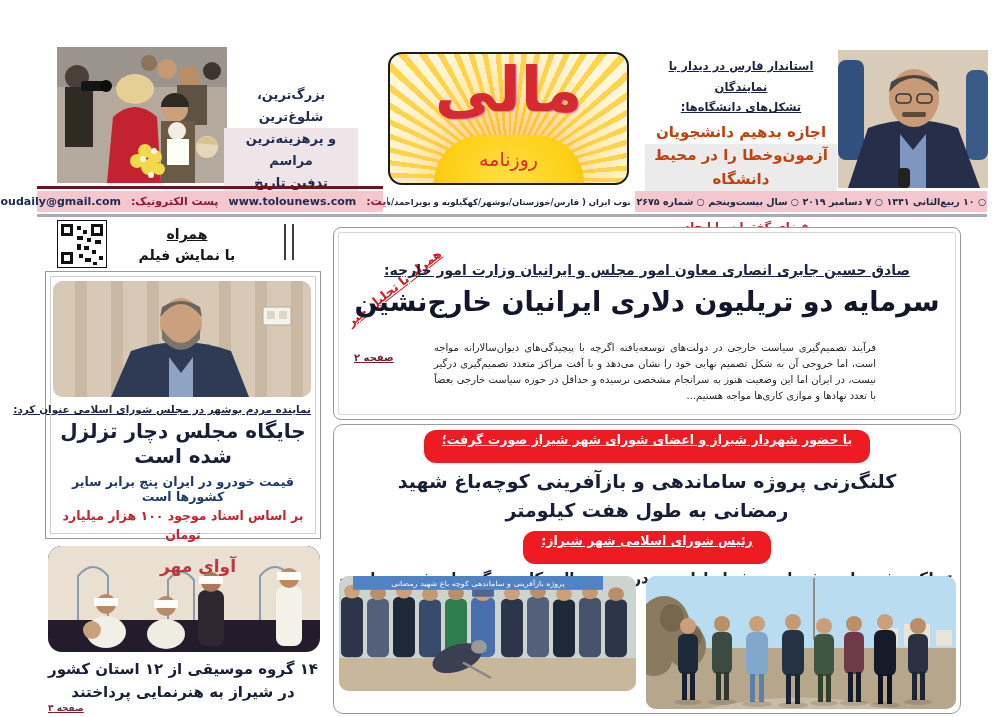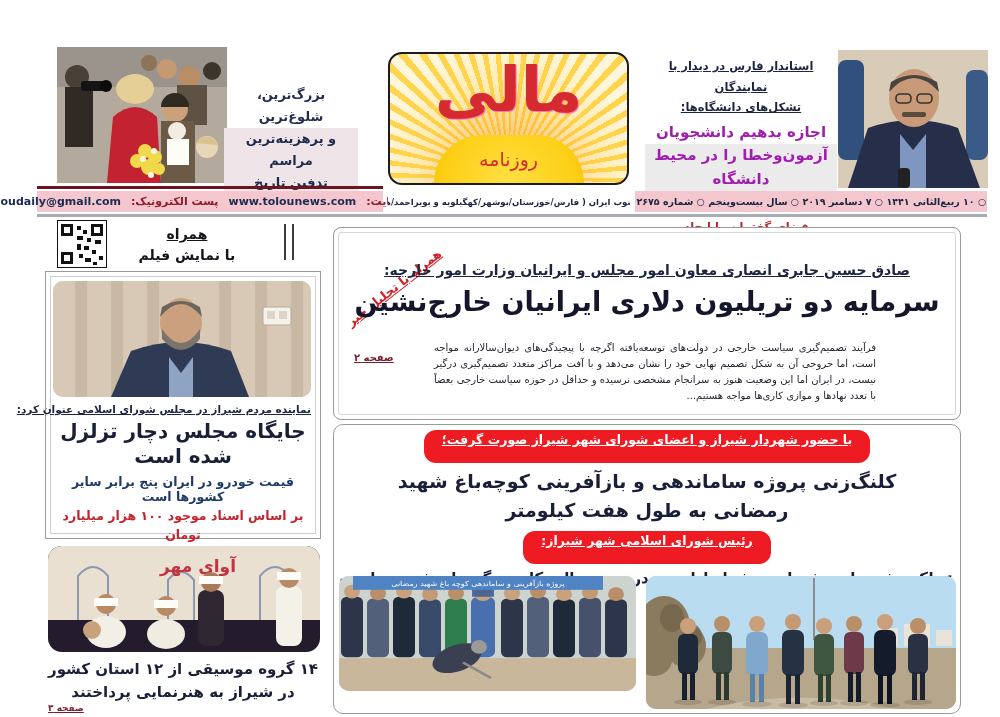--- a/index.html
+++ b/index.html
@@ -34,21 +34,21 @@
   }
   .logo-sun {
     position:absolute; bottom:0; left:50%; transform:translateX(-50%);
     width:150px; height:48px; background:radial-gradient(circle at 50% 100%, #ffdf43, #fdd018 70%, #f5c300);
     border-radius:150px 150px 0 0; text-align:center;
   }
   .logo-sub { font-size:19px; font-weight:normal; color:#d42a30; line-height:48px; }
 
   .gov-text { left:645px; top:56px; width:192px; text-align:center; }
   .gov-kicker { font-size:11.5px; font-weight:bold; color:#1b2440; text-decoration:underline; line-height:1.8; }
-  .gov-headline { font-size:15px; font-weight:bold; color:#a21caf; line-height:1.55; margin-top:3px; }
+  .gov-headline { font-size:15px; font-weight:bold; color:#c2410c; line-height:1.55; margin-top:3px; }
   .gov-headline .hl { background:#ebebeb; }
   .gov-sub { font-size:11.5px; font-weight:bold; color:#c2242e; line-height:1.6; margin-top:4px; }
   .gov-pageref { display:block; text-align:right; margin-top:2px; font-size:8px; }
   .gov-photo { left:838px; top:50px; width:150px; height:138px; }
 
   
   .maroon-rule { left:37px; top:186px; width:346px; height:3px; background:#6e1420; }
   .bar { top:191px; height:21px; display:flex; align-items:center; justify-content:center; }
   .pink { background:#f4c6ce; }
   .contact-bar { left:37px; width:346px; gap:10px; font-size:11px; white-space:nowrap; }
@@ -253,21 +253,21 @@
         <rect x="210" y="26" width="28" height="18" rx="2" fill="#f4f2ec" stroke="#b9ab94"></rect>
         <rect x="214" y="30" width="8" height="8" fill="#ddd6c6"></rect>
           <rect x="226" y="30" width="8" height="8" fill="#ddd6c6"></rect>
         <path d="M58 116 L78 70 Q128 52 178 70 L196 116 Z" fill="#2f3a55"></path>
         <path d="M116 76 L128 92 L140 76 L140 116 L116 116 Z" fill="#8fa3c2"></path>
         <ellipse cx="128" cy="42" rx="21" ry="25" fill="#caa07e"></ellipse>
         <path d="M107 36 Q128 10 149 36 L147 26 Q128 14 109 26 Z" fill="#6b655e"></path>
         <path d="M109 48 Q128 76 147 48 L147 58 Q128 80 109 58 Z" fill="#7a746c"></path>
       </svg>
     </div>
-    <div class="mp-kicker">نماینده مردم شیراز در مجلس شورای اسلامی عنوان کرد:</div>
+    <div class="mp-kicker">نماینده مردم بوشهر در مجلس شورای اسلامی عنوان کرد:</div>
     <div class="mp-headline">
       <div>جایگاه مجلس دچار تزلزل</div>
       <div>شده است</div>
     </div>
     <div class="mp-sub-blue">قیمت خودرو در ایران پنج برابر سایر کشورها است</div>
     <div class="mp-sub-red">
       <div>بر اساس اسناد موجود ۱۰۰ هزار میلیارد تومان</div>
       <div>در خودروسازی گم شده است</div>
     </div>
     <span class="pageref mp-pageref">صفحه ۴</span>

